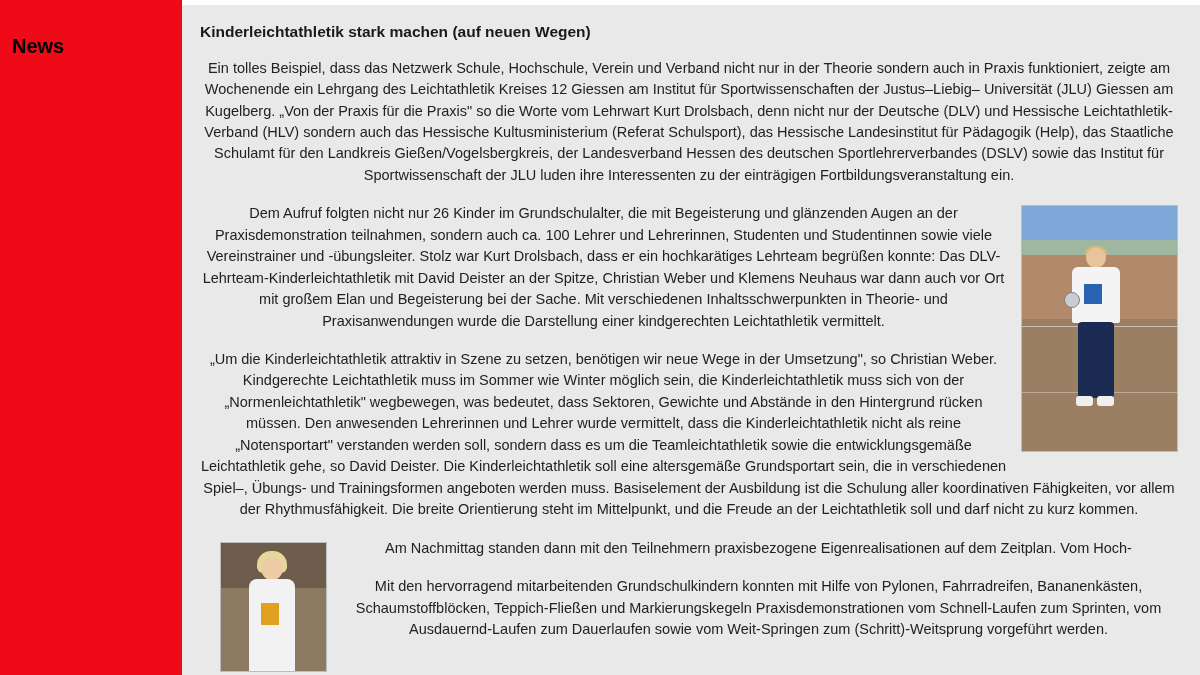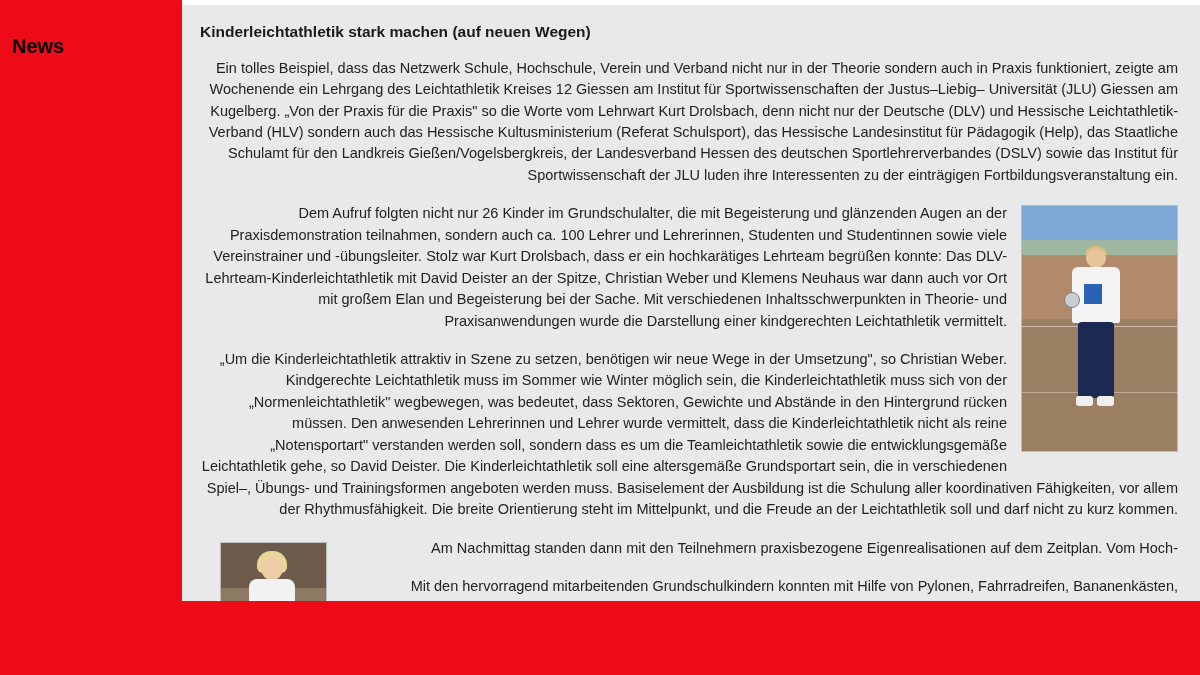--- a/index.html
+++ b/index.html
@@ -46,41 +46,41 @@
     width: 1018px;
     height: 5px;
     background: #ffffff;
   }
   
   .content {
     position: absolute;
     left: 182px;
     top: 5px;
     width: 1018px;
-    height: 596px;
+    height: 670px;
     background: #e9e9e9;
     overflow: hidden;
   }
   .inner {
     position: relative;
     padding: 18px 22px 0 18px;
   }
   h1.article-title {
     margin: 0 0 16px 0;
     font-size: 15.5px;
     font-weight: bold;
     color: #1a1a1a;
     line-height: 1.2;
   }
   p.para {
     margin: 0 0 17px 0;
     font-size: 14.5px;
     line-height: 1.48;
     color: #222222;
-    text-align: right;
+    text-align: center;
   }
   
   .img-boy {
     float: right;
     width: 155px;
     height: 245px;
     margin: 2px 0 8px 14px;
     border: 1px solid #bdbdbd;
     background:
       linear-gradient(#7ea8d8 0%, #7ea8d8 14%, #9fb6a0 14%, #9fb6a0 20%, #b08a6b 20%, #b08a6b 46%, #9a7f62 46%, #9a7f62 100%);

